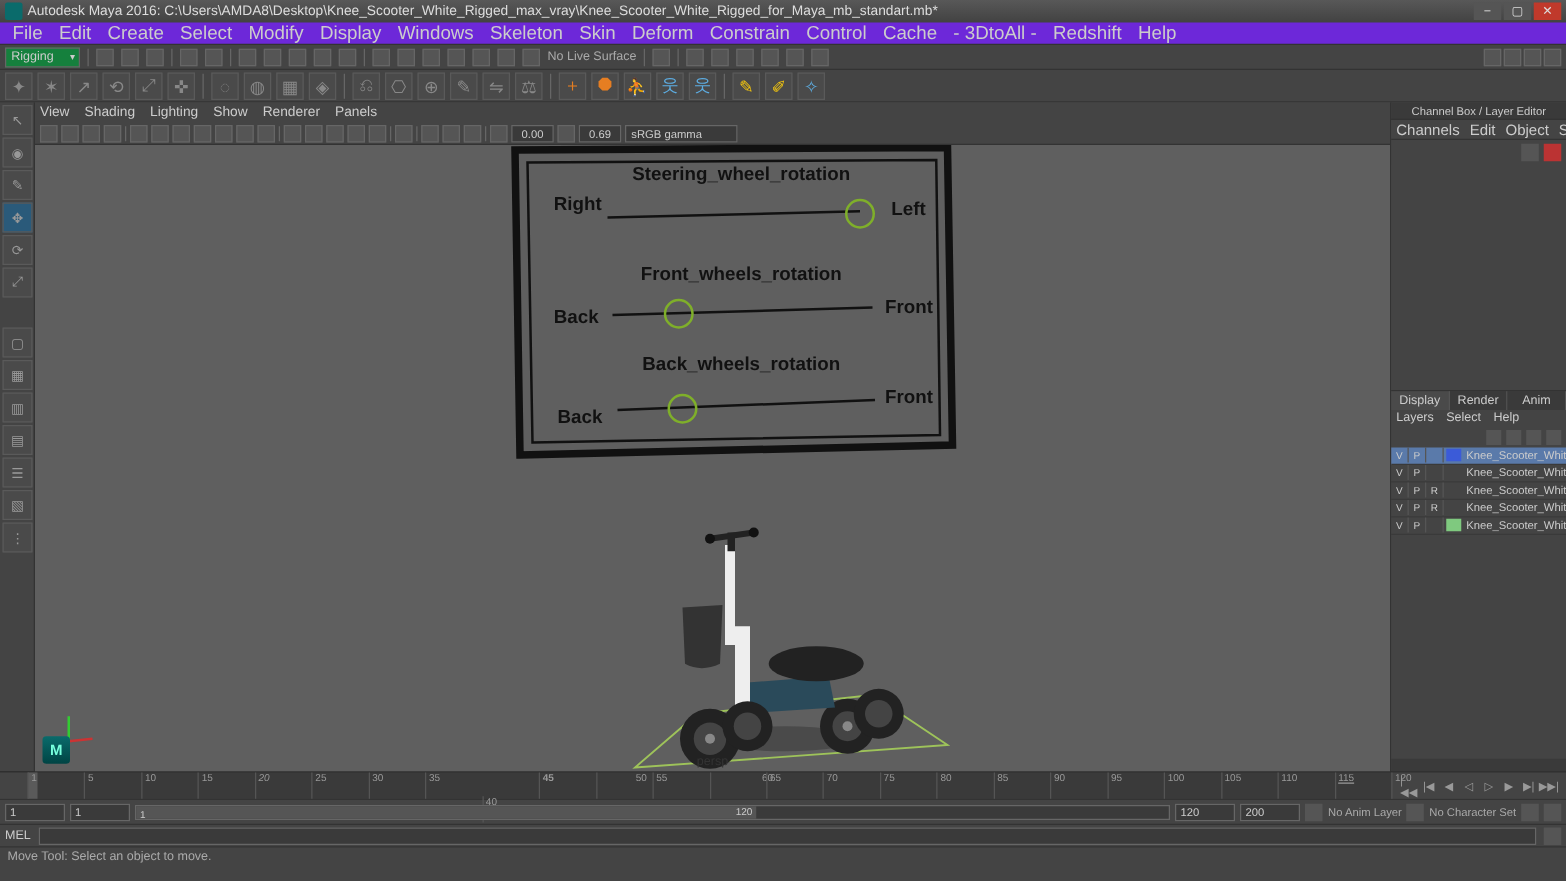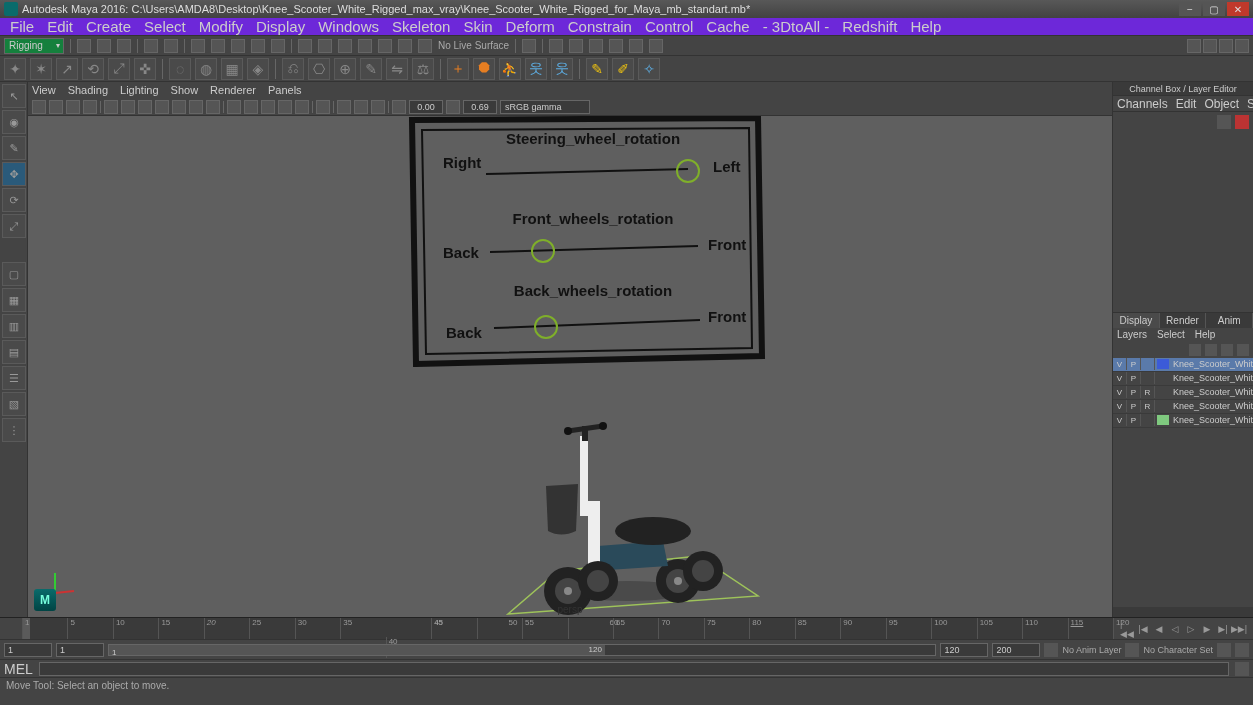--- a/index.html
+++ b/index.html
@@ -61,21 +61,21 @@
 .timeline .tick{position:absolute;top:0;height:100%;border-left:1px solid #555;font-size:8px;color:#999;padding-left:2px}
 .timeline .sel{position:absolute;left:0;width:8px;height:100%;background:#5a5a5a}
 .timeline .tlright{width:140px;background:#444;display:flex;align-items:center;justify-content:center;gap:2px}
 .timeline .pbtn{width:14px;height:14px;display:flex;align-items:center;justify-content:center;font-size:9px;color:#999}
 .range{height:20px;background:#444;display:flex;align-items:center;gap:4px;padding:0 4px;border-top:1px solid #333}
 .range .rfield{width:48px;height:14px;background:#3a3a3a;border:1px solid #666;font-size:9px;display:flex;align-items:center;padding:0 3px}
 .range .rslider{flex:1;height:12px;background:#3a3a3a;border:1px solid #666;position:relative}
 .range .rslider .rthumb{position:absolute;left:0;width:60%;height:100%;background:#555}
 .range .rtxt{font-size:9px;color:#aaa}
 .cmdline{height:18px;background:#444;display:flex;align-items:center;gap:6px;padding:0 4px;border-top:1px solid #333}
-.cmdline .cml{font-size:14px}
+.cmdline .cml{font-size:10px}
 .cmdline .cminput{flex:1;height:14px;background:#3a3a3a;border:1px solid #666}
 .helpline{height:16px;background:#444;display:flex;align-items:center;padding:0 6px;font-size:10px;color:#aaa;border-top:1px solid #333}
 
 .ctrl-panel{position:absolute;left:380px;top:0;width:370px;height:258px}
 .scooter{position:absolute;left:470px;top:260px;width:280px;height:260px}
 </style>
 </head>
 <body>
 
 <div class="titlebar">

